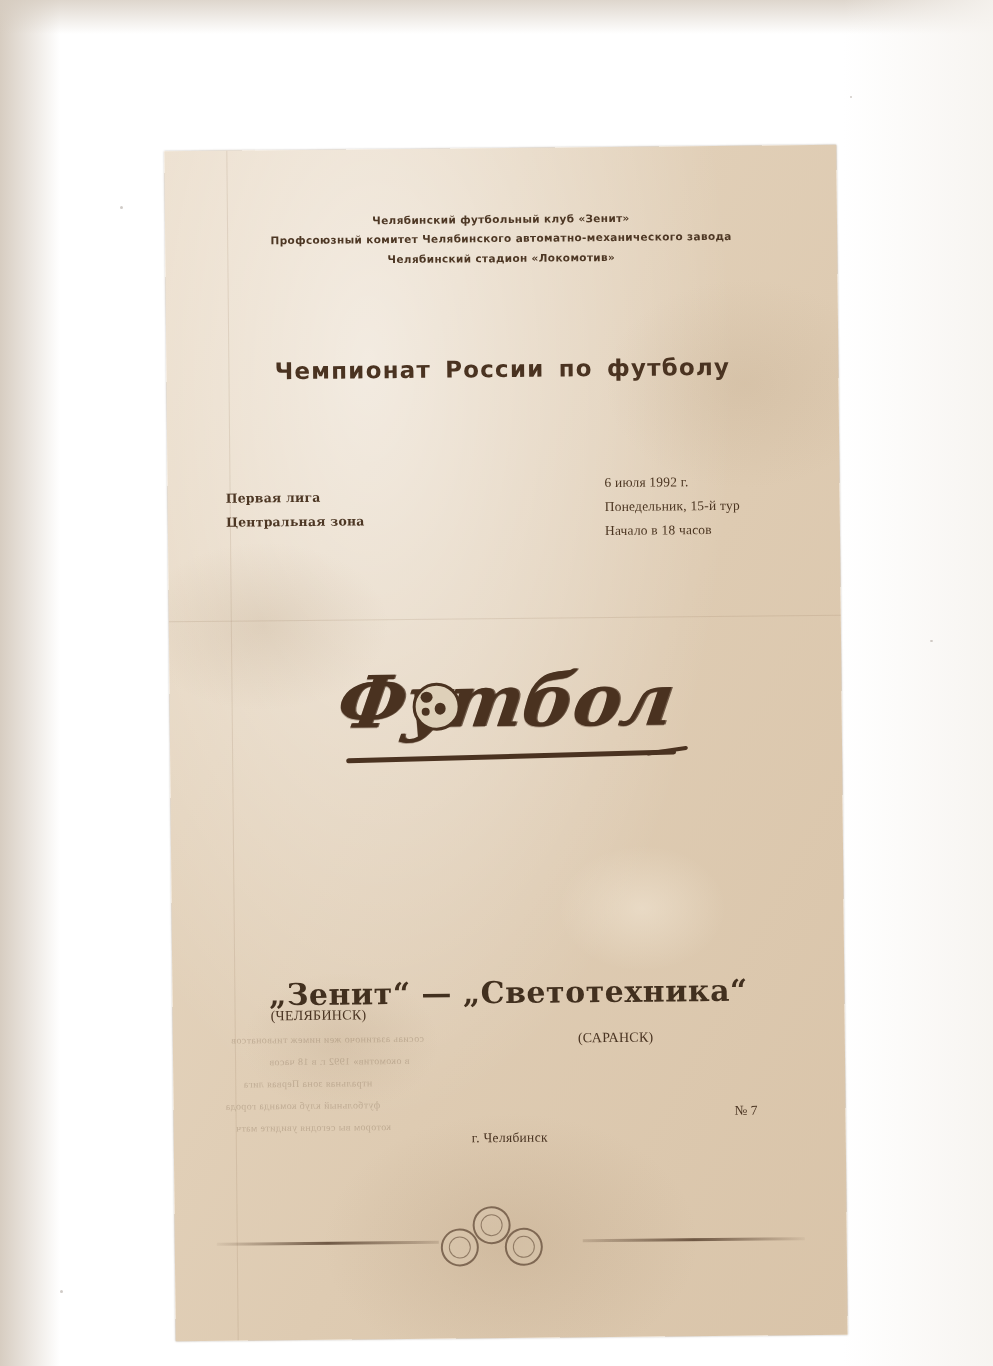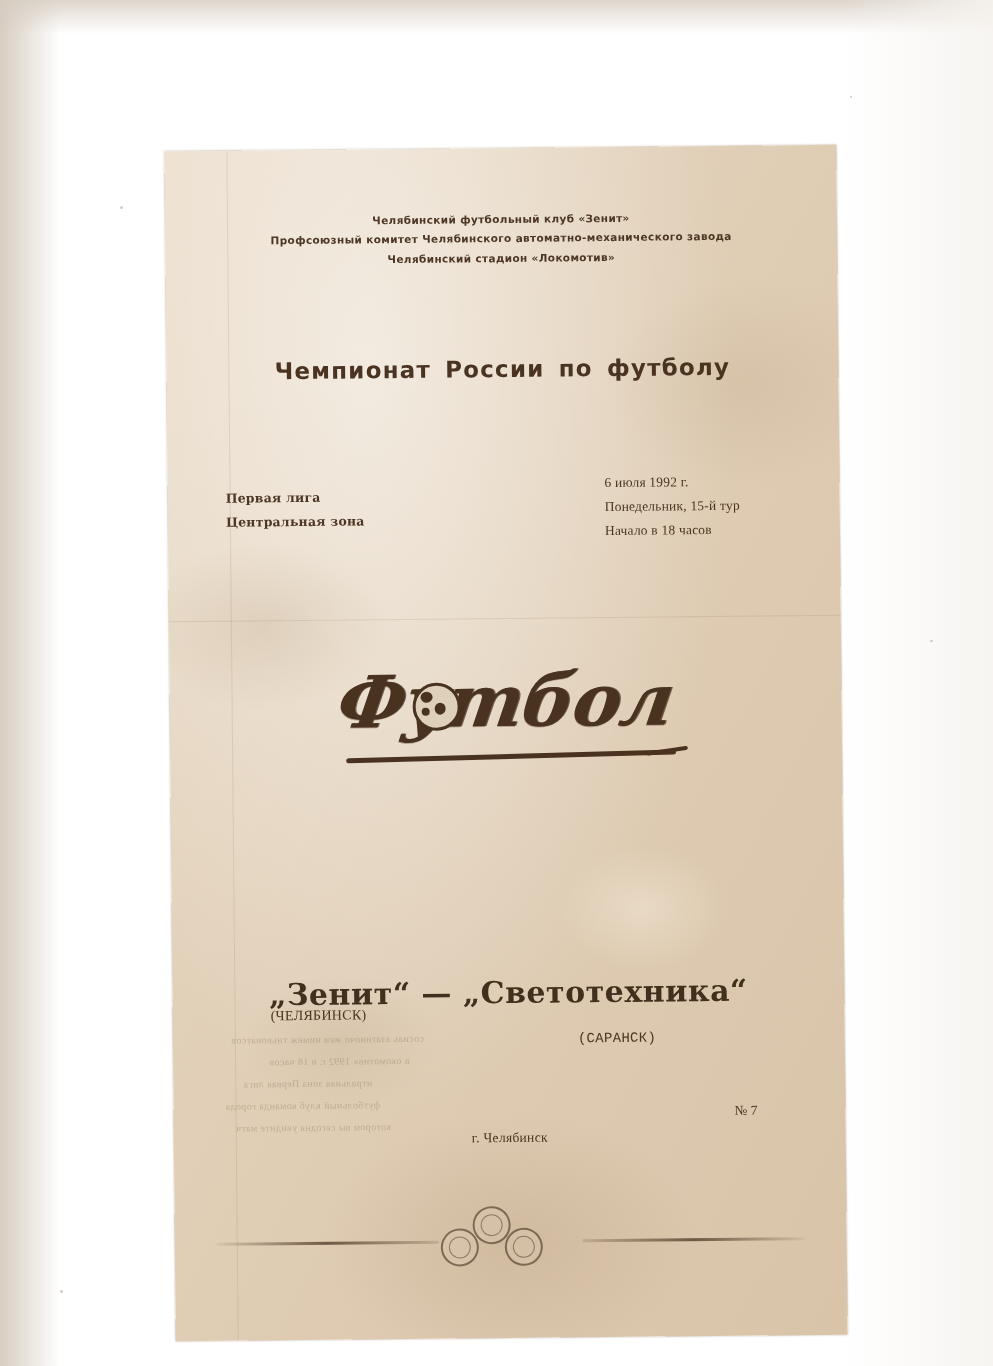--- a/index.html
+++ b/index.html
@@ -223,21 +223,21 @@
     font-family: "Liberation Serif", serif;
     font-size: 14px;
     color: #4a3422;
     letter-spacing: 0.3px;
     margin-top: 12px;
   }
   #away-city {
     position: absolute;
     left: 405px;
     top: 883px;
-    font-family: Liberation Mono, monospace;
+    font-family: Liberation Serif, serif;
     font-size: 14px;
     color: #4a3422;
     letter-spacing: 0.3px;
   }
   #issue-no {
     position: absolute;
     left: 561px;
     top: 957px;
     font-family: "Liberation Serif", serif;
     font-size: 13.5px;

